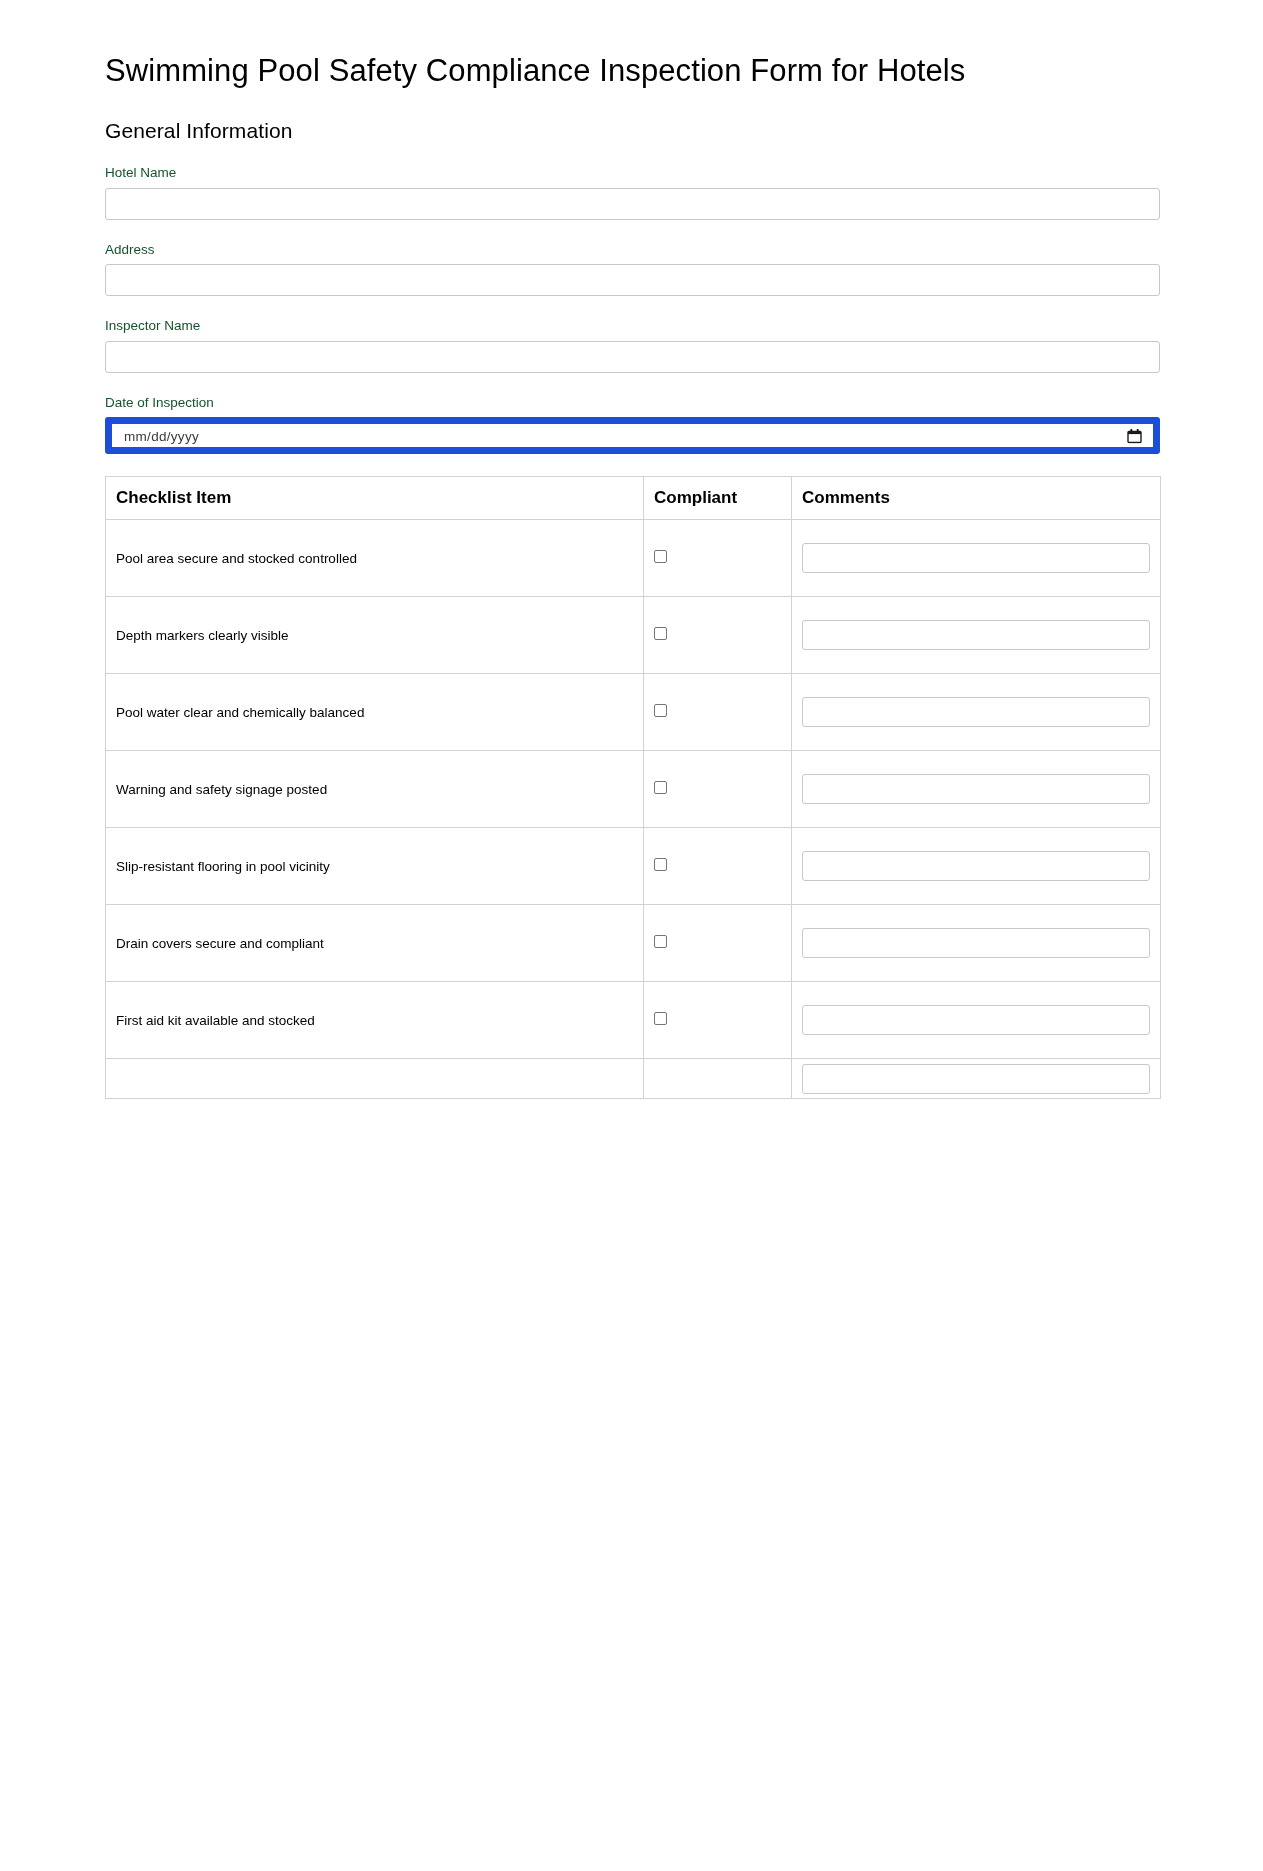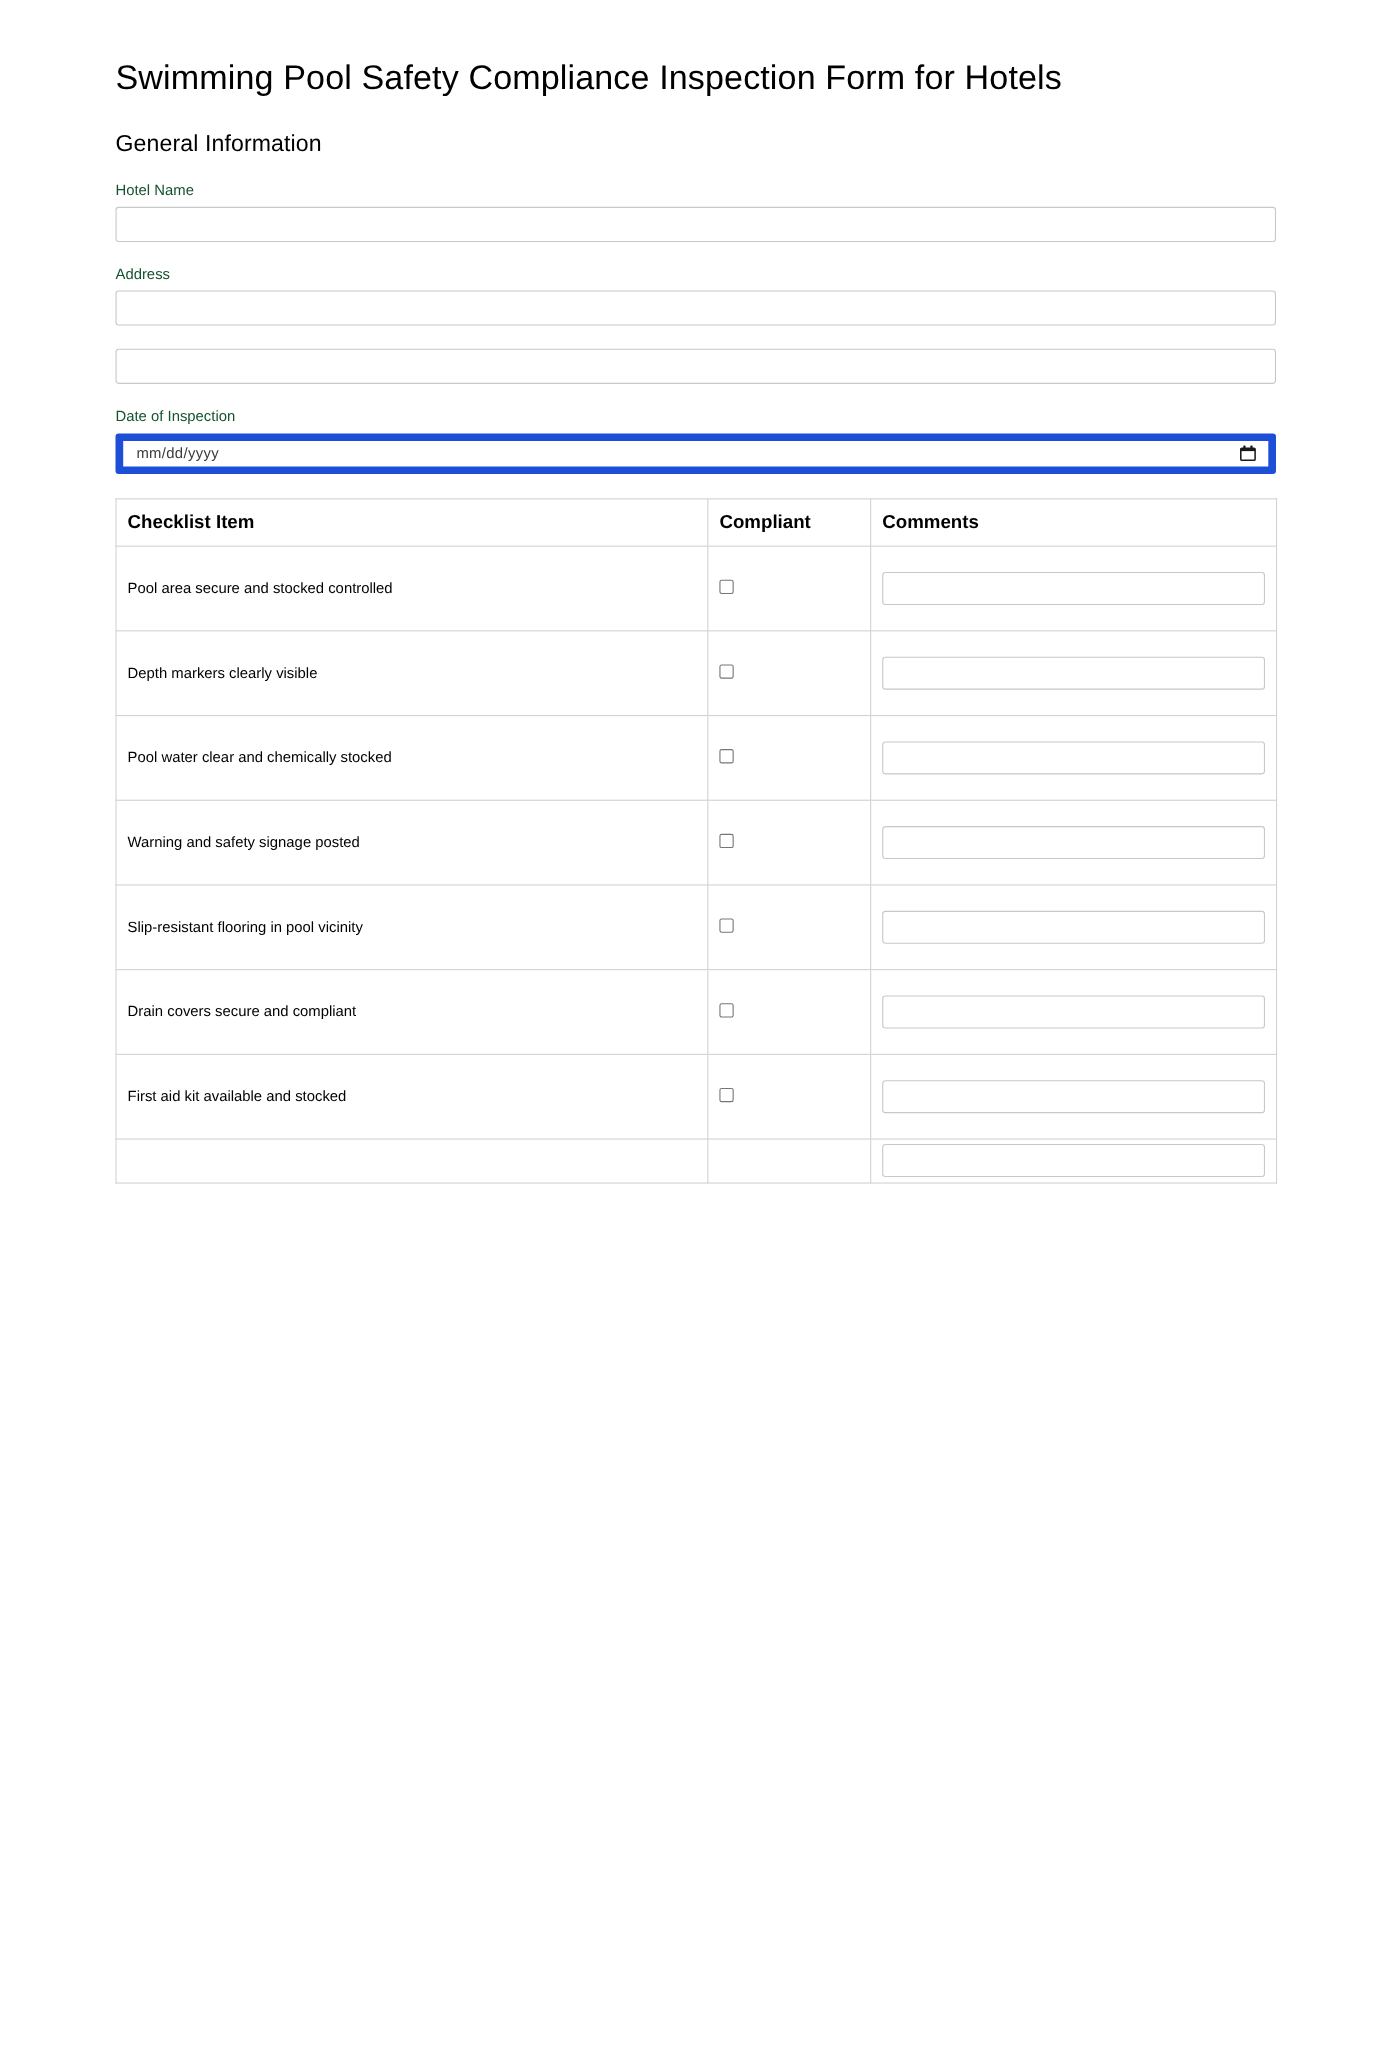--- a/index.html
+++ b/index.html
@@ -168,20 +168,21 @@
       <label class="field-label">Hotel Name</label>
       <input class="text-input" type="text" value="" style="">
     </div>
 
     <div class="field-group">
       <label class="field-label">Address</label>
       <input class="text-input" type="text" value="" style="">
     </div>
 
     <div class="field-group">
+      <label class="field-label">Inspector Name</label>
       <input class="text-input" type="text" value="" style="">
     </div>
 
     <div class="field-group">
       <label class="field-label">Date of Inspection</label>
       <div class="date-row">
         <span class="date-placeholder">mm/dd/yyyy</span>
         <span class="calendar-icon">
           <svg width="15" height="15" viewBox="0 0 15 15" xmlns="http://www.w3.org/2000/svg">
             <rect x="1" y="3" width="13" height="11" rx="1" fill="#ffffff" stroke="#1a1a1a" stroke-width="1.4"></rect>
@@ -218,21 +219,21 @@
           <td class="cell-item">Depth markers clearly visible</td>
           <td class="cell-compliant">
             <span class="checkbox-box"></span>
           </td>
           <td class="cell-comments">
             <input class="comment-input" type="text" value="" style="">
           </td>
         </tr>
 
         <tr>
-          <td class="cell-item">Pool water clear and chemically stocked</td>
+          <td class="cell-item">Pool water clear and chemically balanced</td>
           <td class="cell-compliant">
             <span class="checkbox-box"></span>
           </td>
           <td class="cell-comments">
             <input class="comment-input" type="text" value="" style="">
           </td>
         </tr>
 
 
         <tr>

